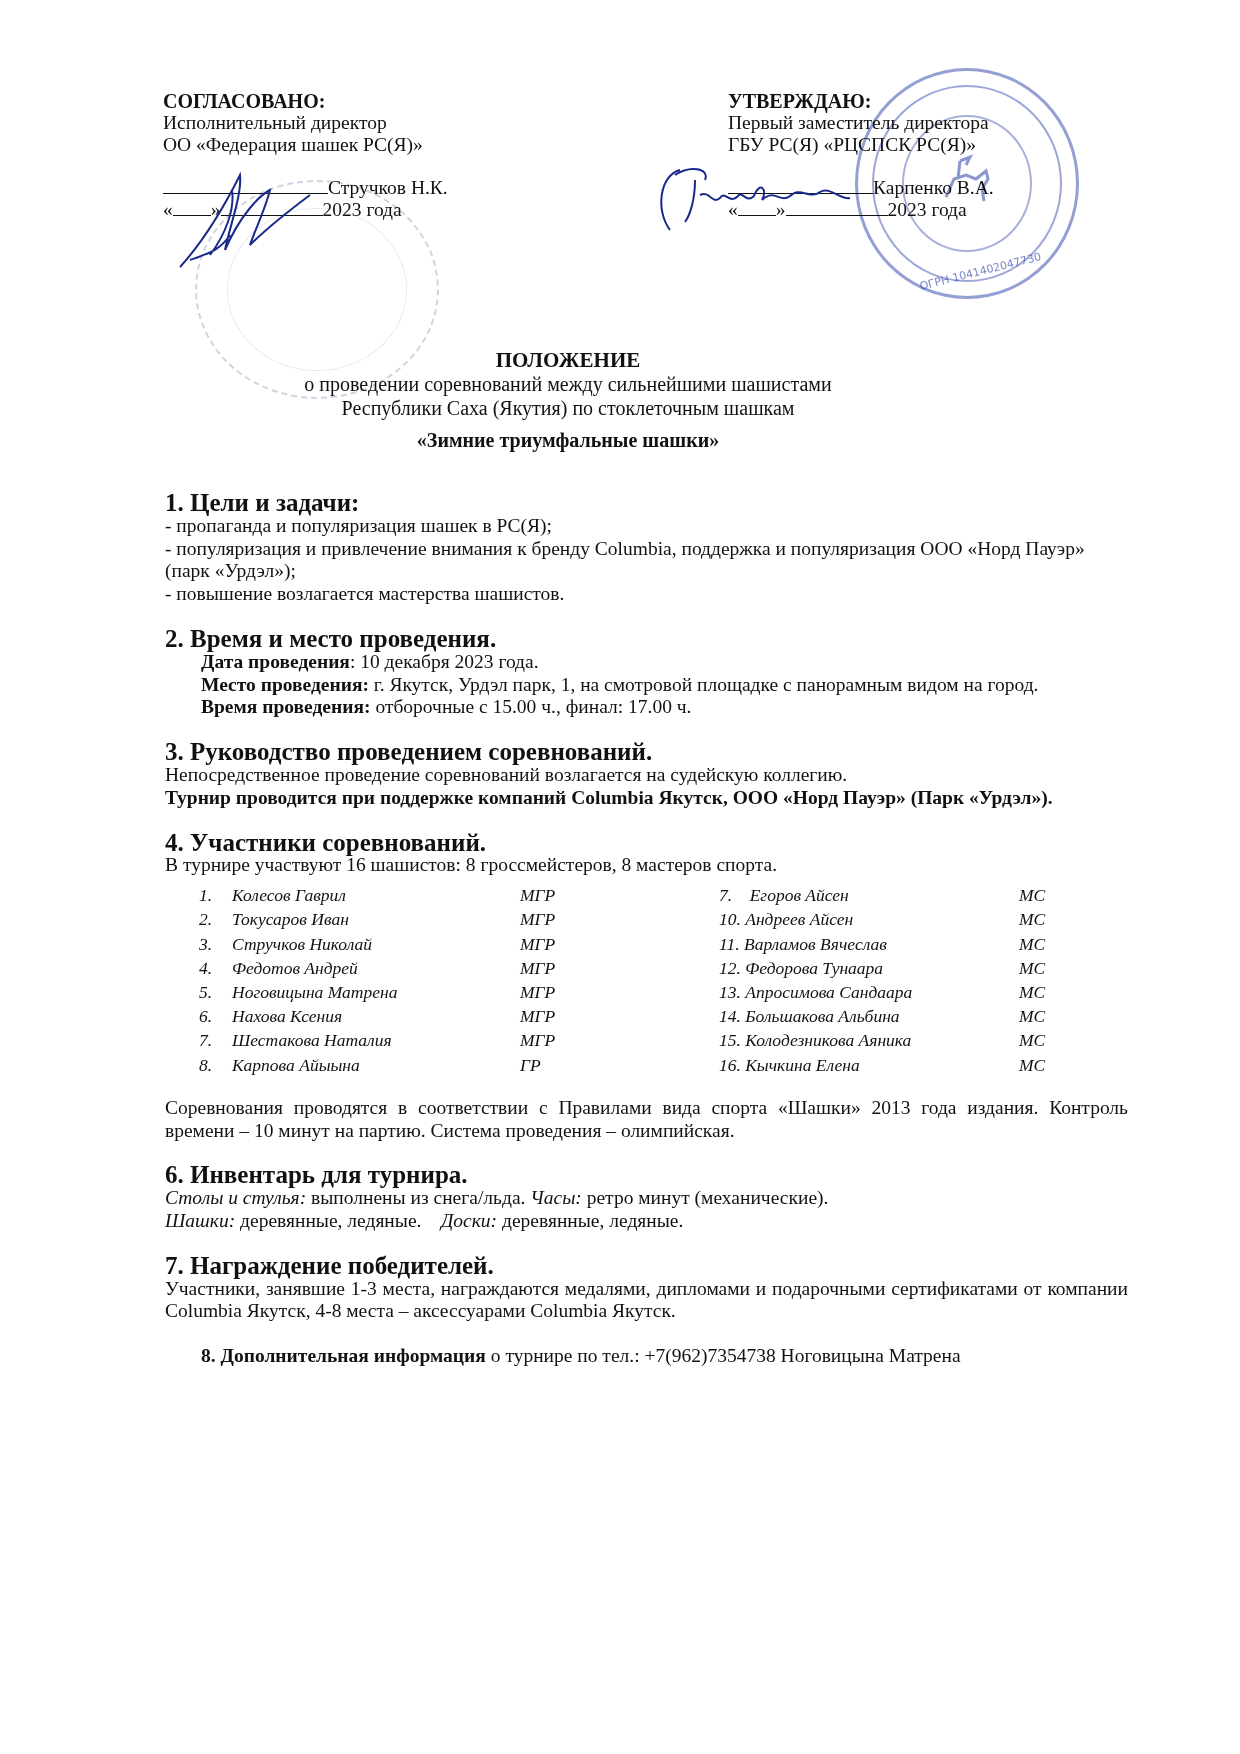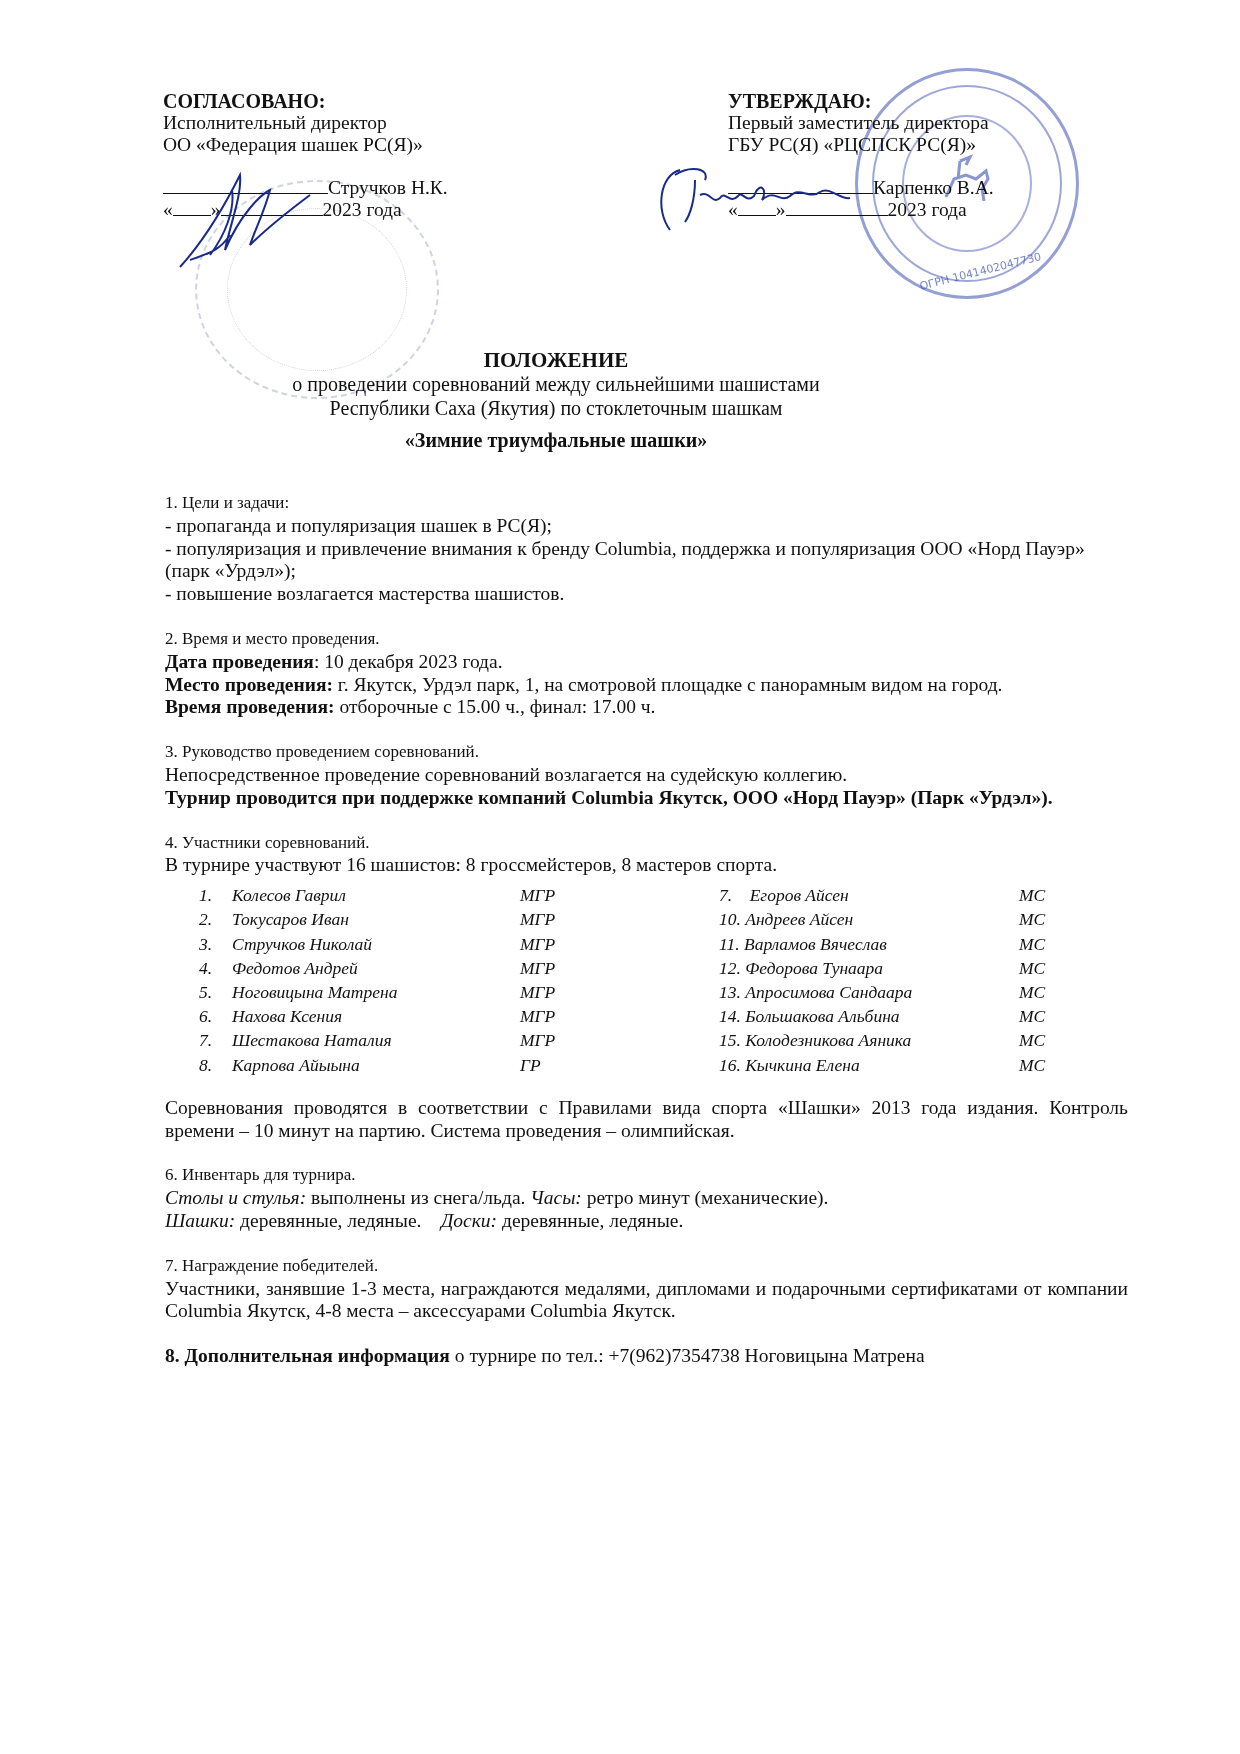--- a/index.html
+++ b/index.html
@@ -24,31 +24,31 @@
   .stamp-right .ring2 { position:absolute; left:14px; top:14px; right:14px; bottom:14px;
                  border-radius:50%; border:2px solid rgba(60,80,175,0.5); }
   .stamp-right .ring3 { position:absolute; left:44px; top:44px; right:44px; bottom:44px;
                  border-radius:50%; border:2px solid rgba(60,80,175,0.45); }
   .stamp-right .ogrn { position:absolute; left:60px; bottom:18px; font-family:"DejaVu Sans", sans-serif;
                  font-size: 11px; color: rgba(60,80,175,0.7); transform: rotate(-14deg); }
   .signature { position: absolute; pointer-events: none; }
 
   
   .title-block { position: absolute; left: 0; top: 348px; width: 1112px; text-align: center;
-                 font-size: 20px; line-height: 24px; }
+                 font-size: 20px; line-height: 24px; padding-left: 12px; }
   .title-block .doc-title { font-weight: bold; font-size: 21px; }
   .title-block .event-name { font-weight: bold; margin-top: 8px; }
 
   
   .body { position: absolute; left: 165px; top: 492px; width: 963px; font-size: 19.5px; line-height: 22.8px; }
   .section { margin: 0 0 22px 0; }
-  .section h2 { font-size: 17px; font-weight: normal; margin: 0; line-height: 22.8px; }
+  .section h2 { font-size: 25px; font-weight: bold; margin: 0; line-height: 22.8px; }
   .section p { margin: 0; }
   .justify { text-align: justify; }
-  .b { font-weight: bold; }
+  .b { font-weight: bold; margin-left: 36px; }
   .i { font-style: italic; }
 
   
   .participants { display: flex; margin: 6px 0 0 0; font-style: italic; font-size: 17.5px; line-height: 24.2px; }
   .col { }
   .col-left { margin-left: 34px; width: 520px; }
   .col-right { width: 365px; }
   .prow { display: flex; }
   .col-left .num { width: 33px; }
   .col-left .name { width: 288px; }

